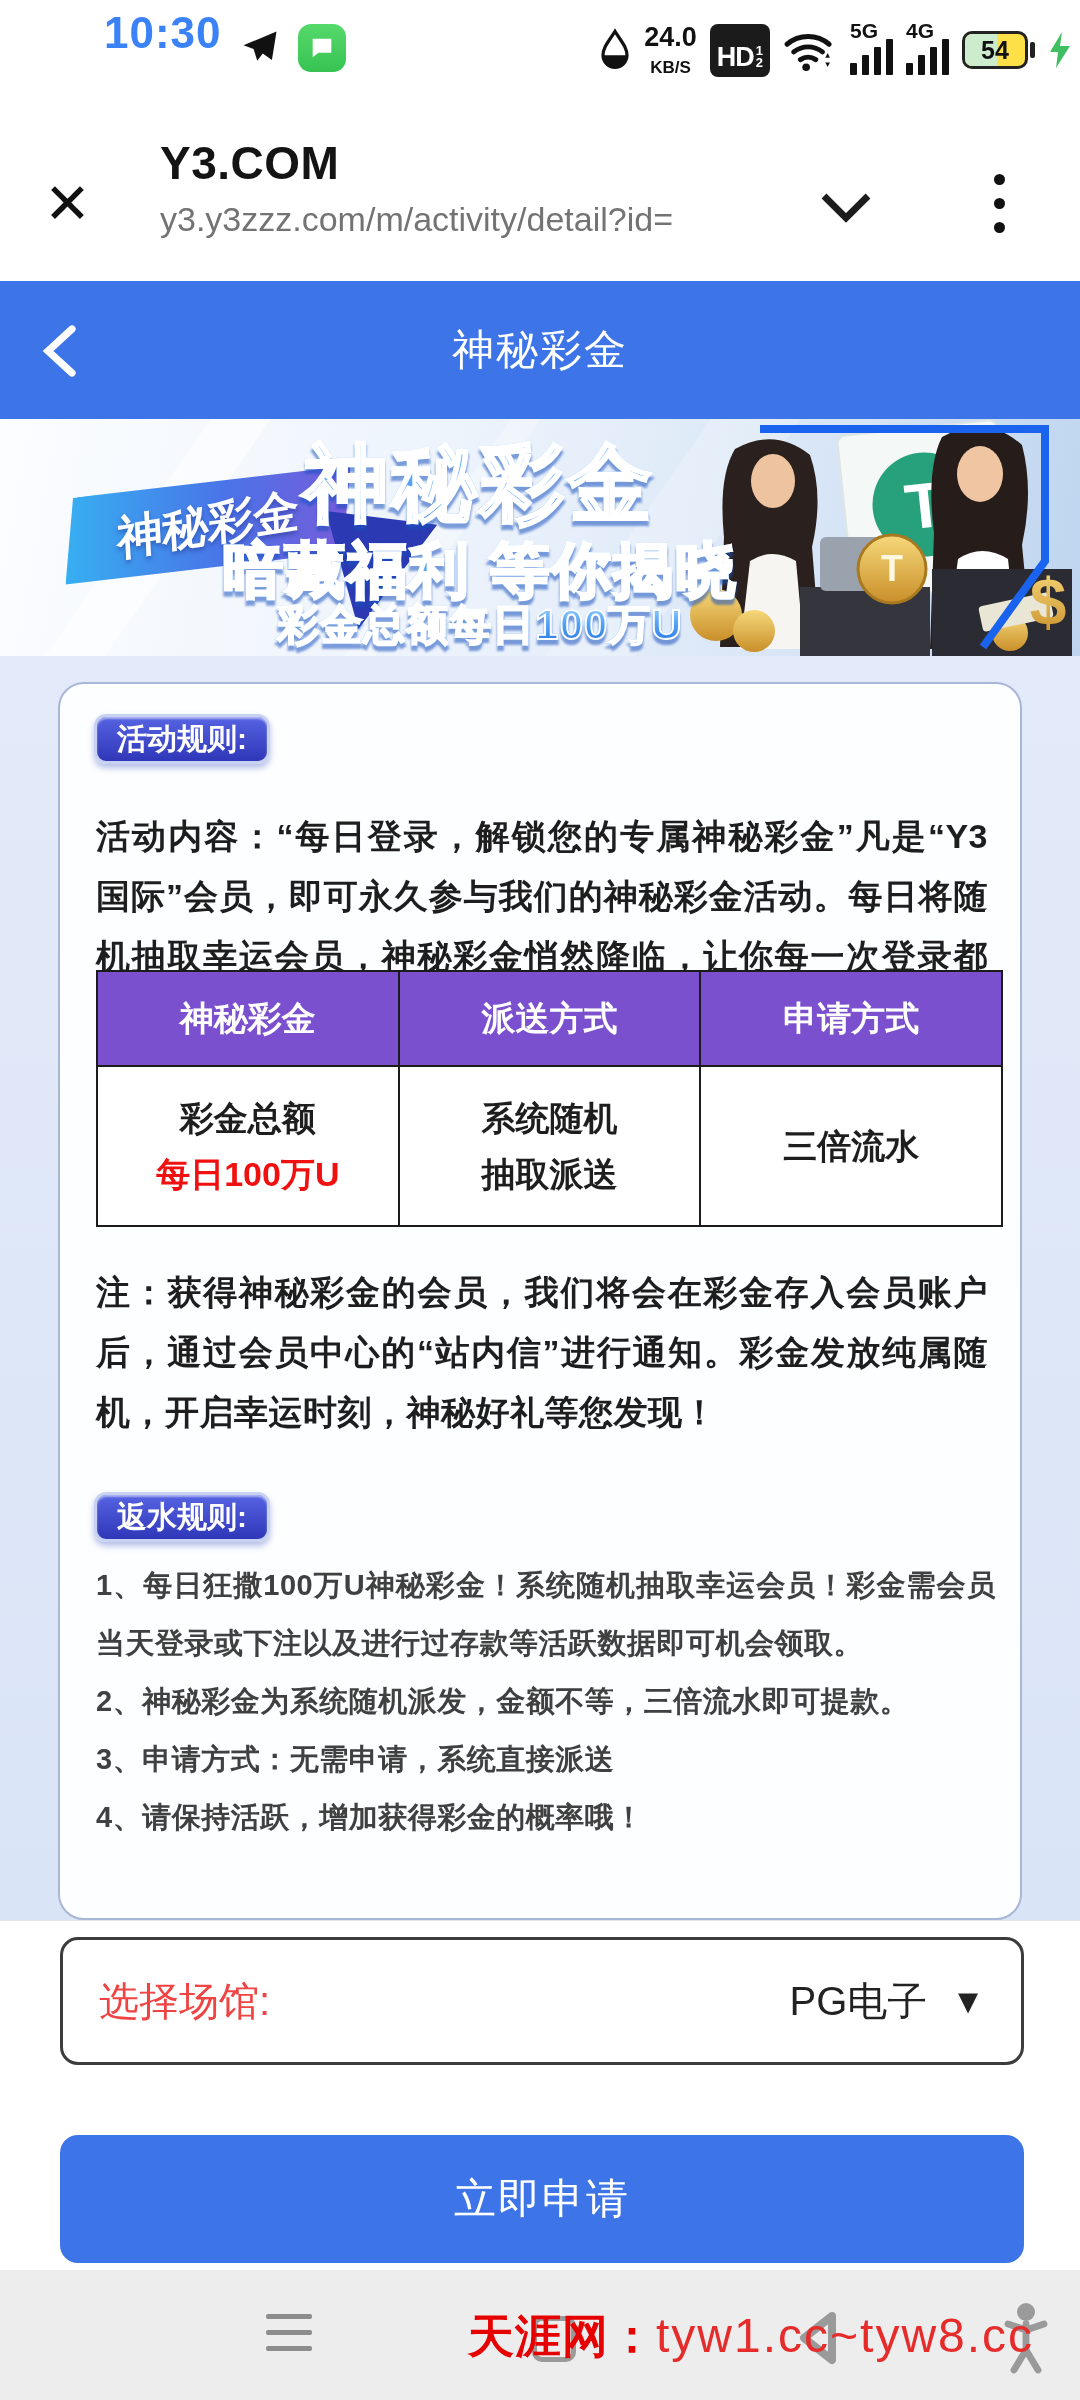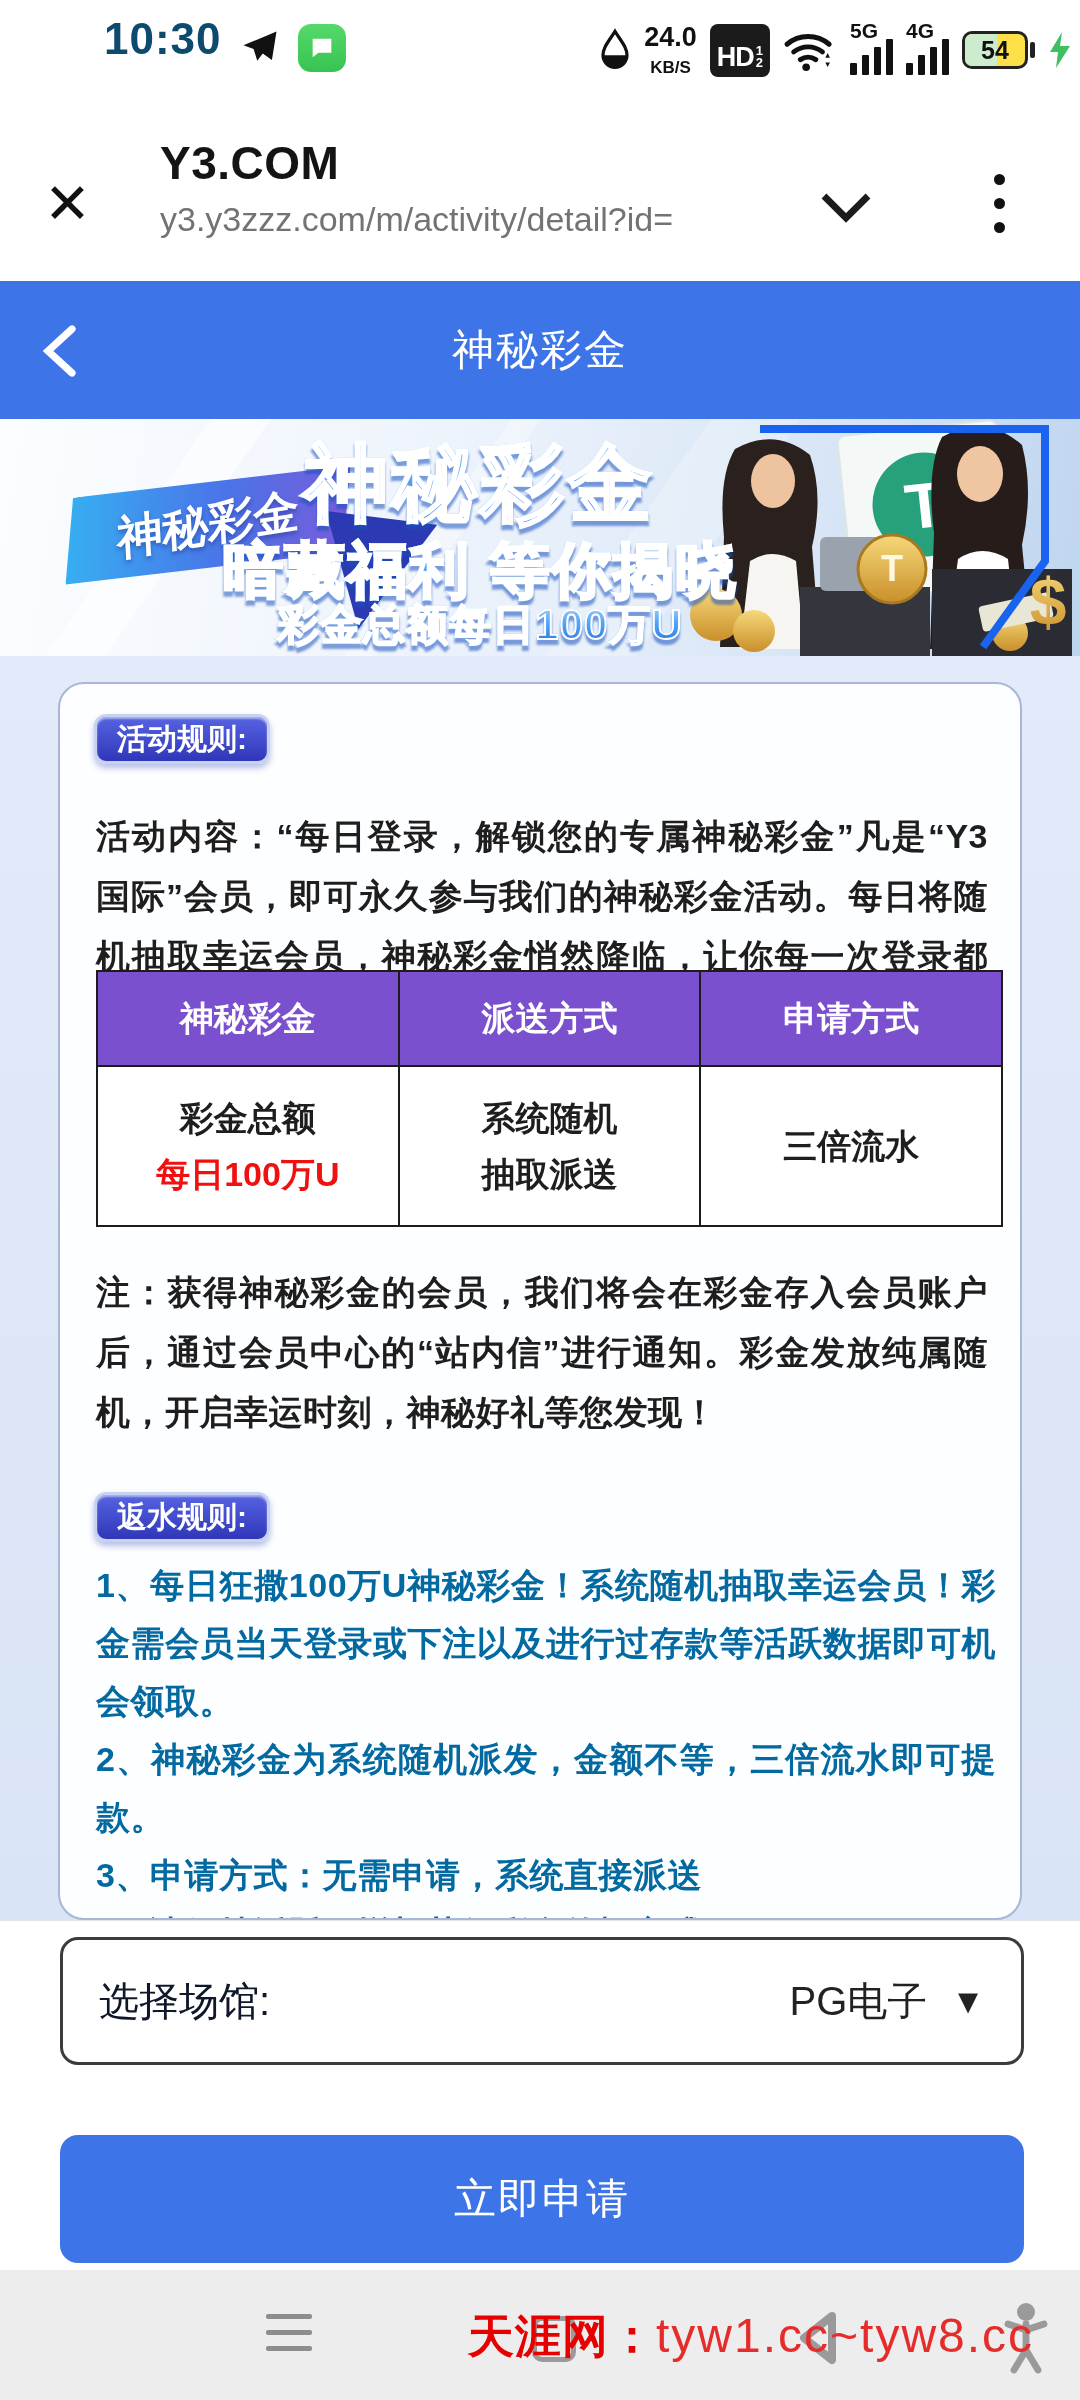--- a/index.html
+++ b/index.html
@@ -7,21 +7,21 @@
   #screen{
     position:relative;width:1080px;height:2400px;margin:0 auto;
     background:#fff;overflow:hidden;
     font-family:"Liberation Sans","DejaVu Sans",sans-serif;
     -webkit-font-smoothing:antialiased;
   }
   .abs{position:absolute;}
 
   
   #status-bar{position:absolute;left:0;top:0;width:1080px;height:100px;background:#fff;}
-  .sb-time{position:absolute;left:104px;top:14px;font-size:44px;font-weight:600;color:#0c4a6e;letter-spacing:1px;}
+  .sb-time{position:absolute;left:104px;top:8px;font-size:44px;font-weight:600;color:#3b82f6;letter-spacing:1px;}
   .sb-left-icons{position:absolute;left:238px;top:24px;display:flex;gap:16px;align-items:center;}
   .sms-badge{width:48px;height:48px;border-radius:13px;background:linear-gradient(#55d96b,#37c353);display:flex;align-items:center;justify-content:center;}
   .sb-right{position:absolute;right:8px;top:12px;height:76px;display:flex;align-items:center;gap:13px;}
   .speed{display:flex;flex-direction:column;align-items:center;line-height:1;color:#111;}
   .speed b{font-size:27px;font-weight:700;}
   .speed span{font-size:17px;font-weight:700;margin-top:8px;}
   .hd-badge{background:#1b1b1b;color:#fff;border-radius:8px;padding:18px 7px 4px 7px;display:flex;align-items:center;font-weight:800;}
   .hd-badge .hd{font-size:27px;letter-spacing:-1px;}
   .hd-badge .frac{display:flex;flex-direction:column;font-size:13px;line-height:12px;margin-left:2px;}
   .sig{display:flex;align-items:flex-end;gap:5px;position:relative;padding-top:14px;}
@@ -74,26 +74,26 @@
     display:flex;align-items:center;justify-content:center;}
   .badge span{color:#fff;font-size:30px;font-weight:700;}
   .para{position:absolute;left:36px;width:892px;font-size:34px;font-weight:700;color:#1e1e1e;line-height:60px;text-align:justify;letter-spacing:.5px;}
 
   
   #rules-table{position:absolute;left:36px;top:286px;width:907px;border-collapse:collapse;table-layout:fixed;}
   #rules-table th{background:#7b50ce;color:#fff;font-size:34px;font-weight:700;height:95px;border:2px solid #1c1c1c;}
   #rules-table td{background:#fff;border:2px solid #1c1c1c;height:160px;text-align:center;font-size:34px;font-weight:700;color:#1e1e1e;line-height:56px;}
   .red{color:#f01010;}
 
-  .list{position:absolute;left:36px;top:872px;width:900px;font-size:34px;font-weight:700;color:#0369a1;line-height:58px;text-align:justify;letter-spacing:.5px;}
+  .list{position:absolute;left:36px;top:872px;width:900px;font-size:29px;font-weight:700;color:#404040;line-height:58px;text-align:justify;letter-spacing:.5px;}
 
   
   #bottom-panel{position:absolute;left:0;top:1920px;width:1080px;height:350px;background:#fff;border-top:1px solid #e4e4e4;}
   #venue-select{position:absolute;left:60px;top:16px;width:964px;height:128px;border:3px solid #3c3c3c;border-radius:18px;background:#fff;display:flex;align-items:center;padding:0 36px;}
-  .sel-label{color:#0f172a;font-size:40px;}
+  .sel-label{color:#ef4444;font-size:40px;}
   .sel-value{margin-left:auto;color:#222;font-size:40px;font-weight:500;}
   .sel-arrow{color:#222;font-size:34px;margin-left:24px;}
   #apply-btn{position:absolute;left:60px;top:190px;width:964px;height:128px;border-radius:18px;background:#3d74e8;display:flex;align-items:center;justify-content:center;border:none;margin-top:24px;}
   #apply-btn span{color:#fff;font-size:42px;letter-spacing:2px;}
 
   
   #nav-bar{position:absolute;left:0;top:2270px;width:1080px;height:130px;background:#ededed;}
   .hamburger{position:absolute;left:266px;top:44px;width:46px;display:flex;flex-direction:column;gap:11px;}
   .hamburger i{height:5px;background:#8d8d8d;border-radius:2px;}
   .nav-square{position:absolute;left:532px;top:46px;width:44px;height:46px;border:5px solid #9a9a9a;border-radius:10px;}

